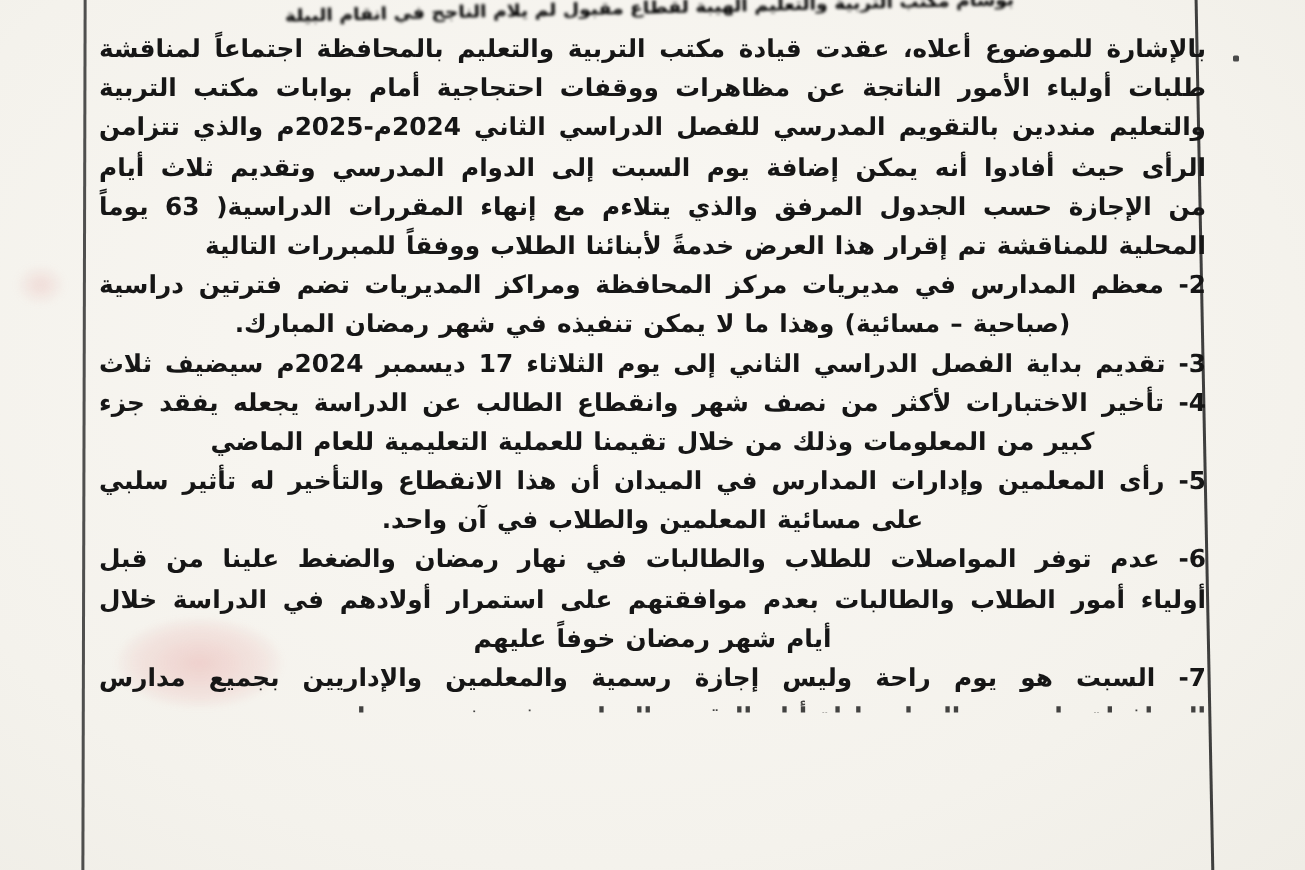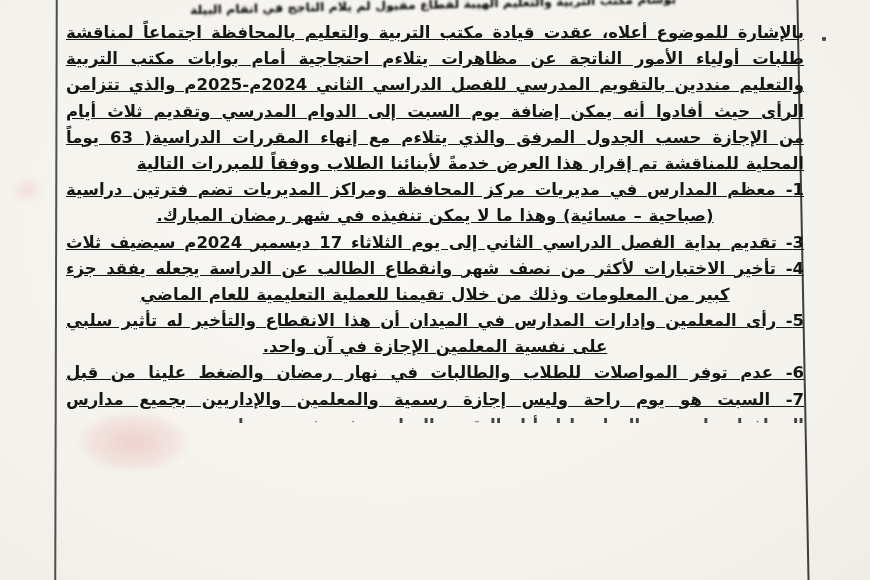--- a/index.html
+++ b/index.html
@@ -70,21 +70,20 @@
     direction: rtl;
     color: #161616;
   }
   .ln {
     font-size: 16.5px;
     font-weight: 700;
     line-height: 26.2px;
     height: 26.2px;
     overflow: hidden;
     word-spacing: 1px;
-    text-decoration: underline;
   }
   .full {
     text-align: justify;
     text-align-last: justify;
     -moz-text-align-last: justify;
   }
   .start {
     text-align: left;
     text-align-last: right;
   }
@@ -108,37 +107,39 @@
   <div class="border-line border-right"></div>
   <div class="ink-dot"></div>
   <div class="smudge smudge-1"></div>
   <div class="smudge smudge-2"></div>
 
   <div class="header-blur">بوسام مكتب التربية والتعليم الهيبة لقطاع مقبول لم يلام الناجح في انقام البيلة</div>
 
   <div class="text-block">
 
     <div class="ln full">بالإشارة للموضوع أعلاه، عقدت قيادة مكتب التربية والتعليم بالمحافظة اجتماعاً لمناقشة</div>
-    <div class="ln full">طلبات أولياء الأمور الناتجة عن مظاهرات يتلاءم احتجاجية أمام بوابات مكتب التربية</div>
+    <div class="ln full">طلبات أولياء الأمور الناتجة عن مظاهرات ووقفات احتجاجية أمام بوابات مكتب التربية</div>
     <div class="ln full">والتعليم منددين بالتقويم المدرسي للفصل الدراسي الثاني 2024م-2025م والذي تتزامن فيه</div>
     <div class="ln full">الرأى حيث أفادوا أنه يمكن إضافة يوم السبت إلى الدوام المدرسي وتقديم ثلاث أيام دراسية</div>
     <div class="ln full">من الإجازة حسب الجدول المرفق والذي يتلاءم مع إنهاء المقررات الدراسية( 63 يوماً</div>
     <div class="ln start">المحلية للمناقشة تم إقرار هذا العرض خدمةً لأبنائنا الطلاب ووفقاً للمبررات التالية</div>
 
-    <div class="ln full">1- معظم المدارس في مديريات مركز المحافظة ومراكز المديريات تضم فترتين دراسية</div>
+    <div class="ln full">2- معظم المدارس في مديريات مركز المحافظة ومراكز المديريات تضم فترتين دراسية</div>
     <div class="ln center">(صباحية – مسائية) وهذا ما لا يمكن تنفيذه في شهر رمضان المبارك.</div>
 
 
     <div class="ln full">3- تقديم بداية الفصل الدراسي الثاني إلى يوم الثلاثاء 17 ديسمبر 2024م سيضيف ثلاث</div>
 
     <div class="ln full">4- تأخير الاختبارات لأكثر من نصف شهر وانقطاع الطالب عن الدراسة يجعله يفقد جزء</div>
     <div class="ln center">كبير من المعلومات وذلك من خلال تقيمنا للعملية التعليمية للعام الماضي</div>
 
     <div class="ln full">5- رأى المعلمين وإدارات المدارس في الميدان أن هذا الانقطاع والتأخير له تأثير سلبي</div>
-    <div class="ln center">على نفسية المعلمين الإجازة في آن واحد.</div>
+    <div class="ln center">على مسائية المعلمين والطلاب في آن واحد.</div>
 
     <div class="ln full">6- عدم توفر المواصلات للطلاب والطالبات في نهار رمضان والضغط علينا من قبل</div>
+    <div class="ln full">أولياء أمور الطلاب والطالبات بعدم موافقتهم على استمرار أولادهم في الدراسة خلال</div>
+    <div class="ln center">أيام شهر رمضان خوفاً عليهم</div>
 
     <div class="ln full">7- السبت هو يوم راحة وليس إجازة رسمية والمعلمين والإداريين بجميع مدارس</div>
     <div class="ln clip">المحافظة ملتزمين بالدوام طيلة أيام التقويم الدراسي في شهر رمضان</div>
 
   </div>
 </div>
 
 </body></html>

